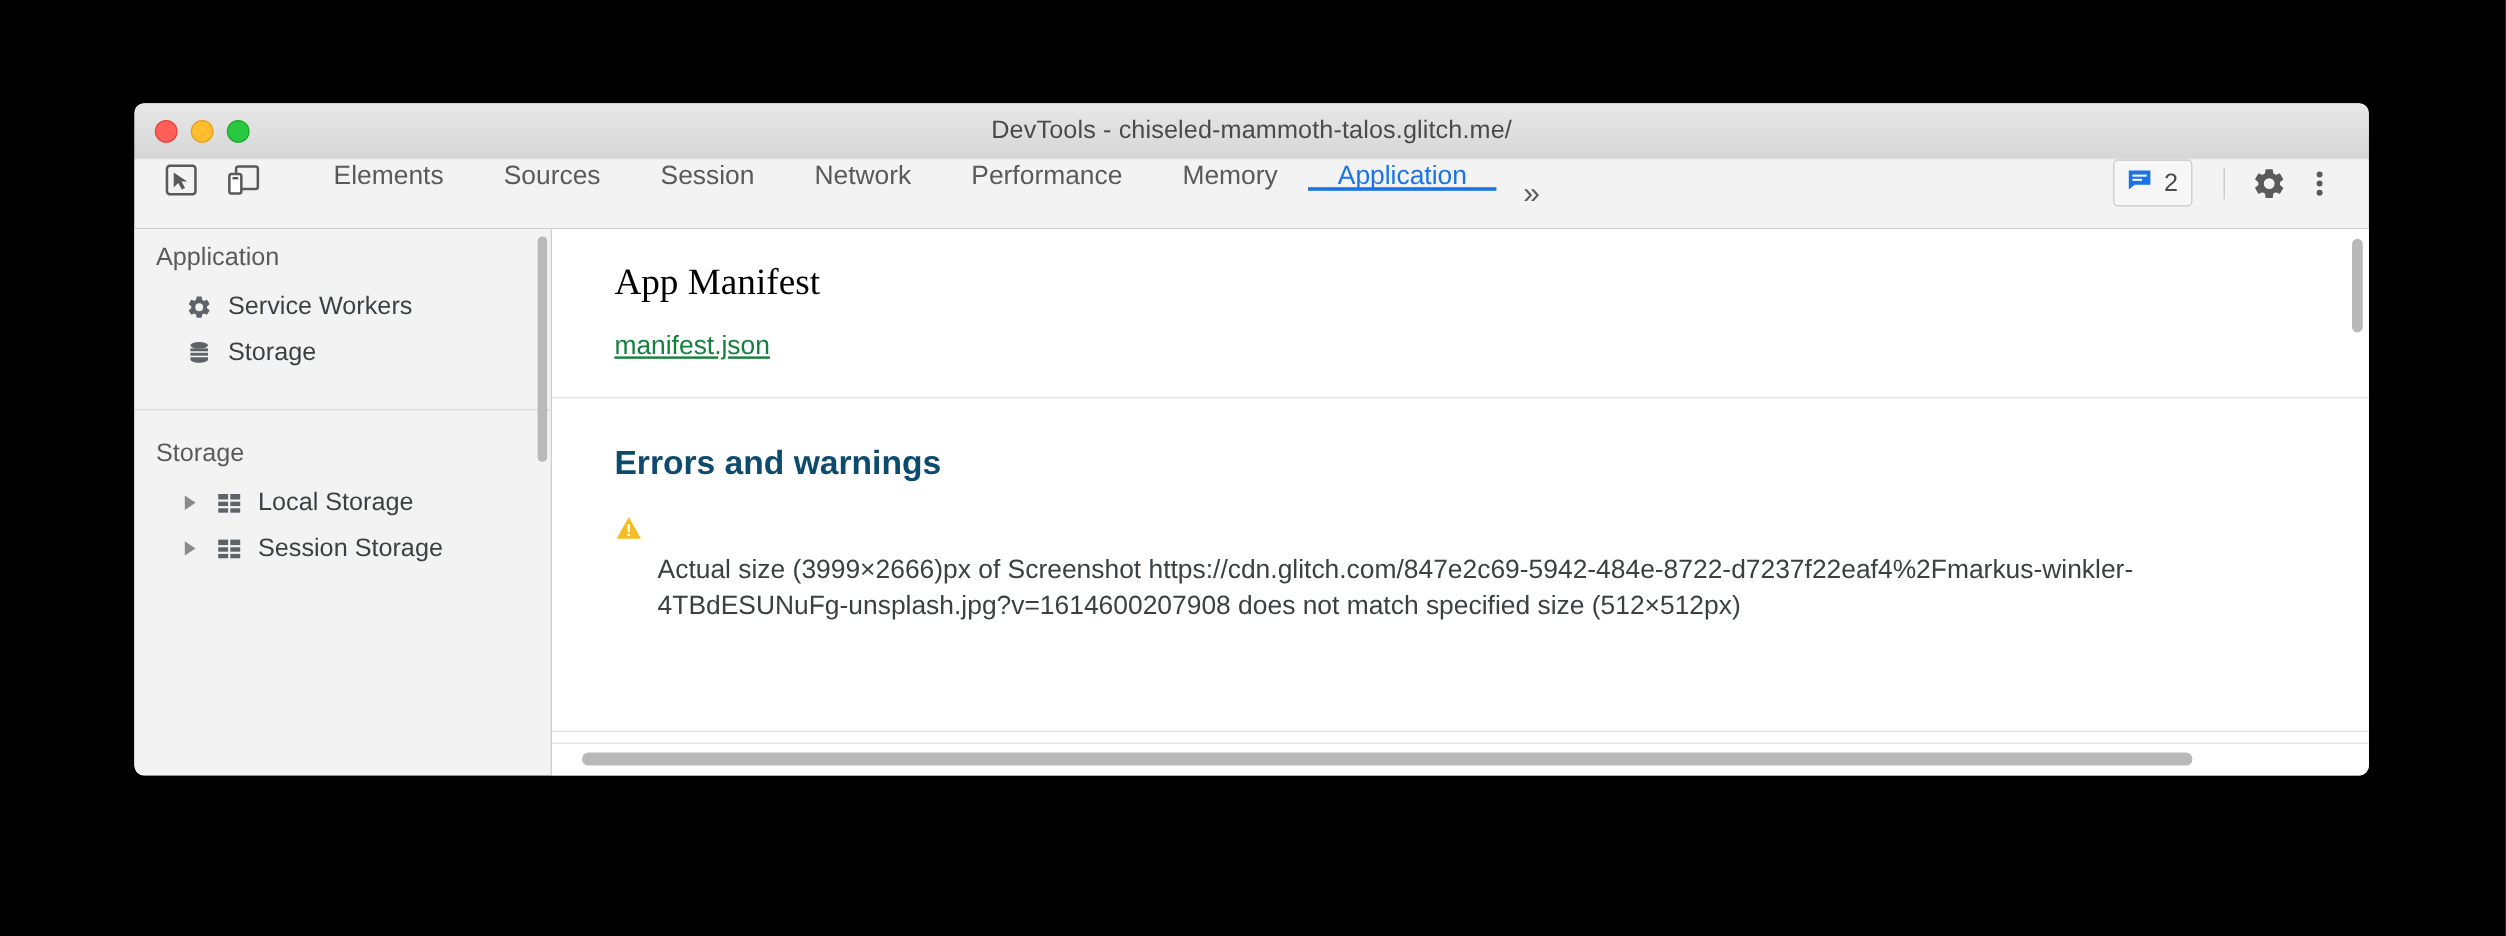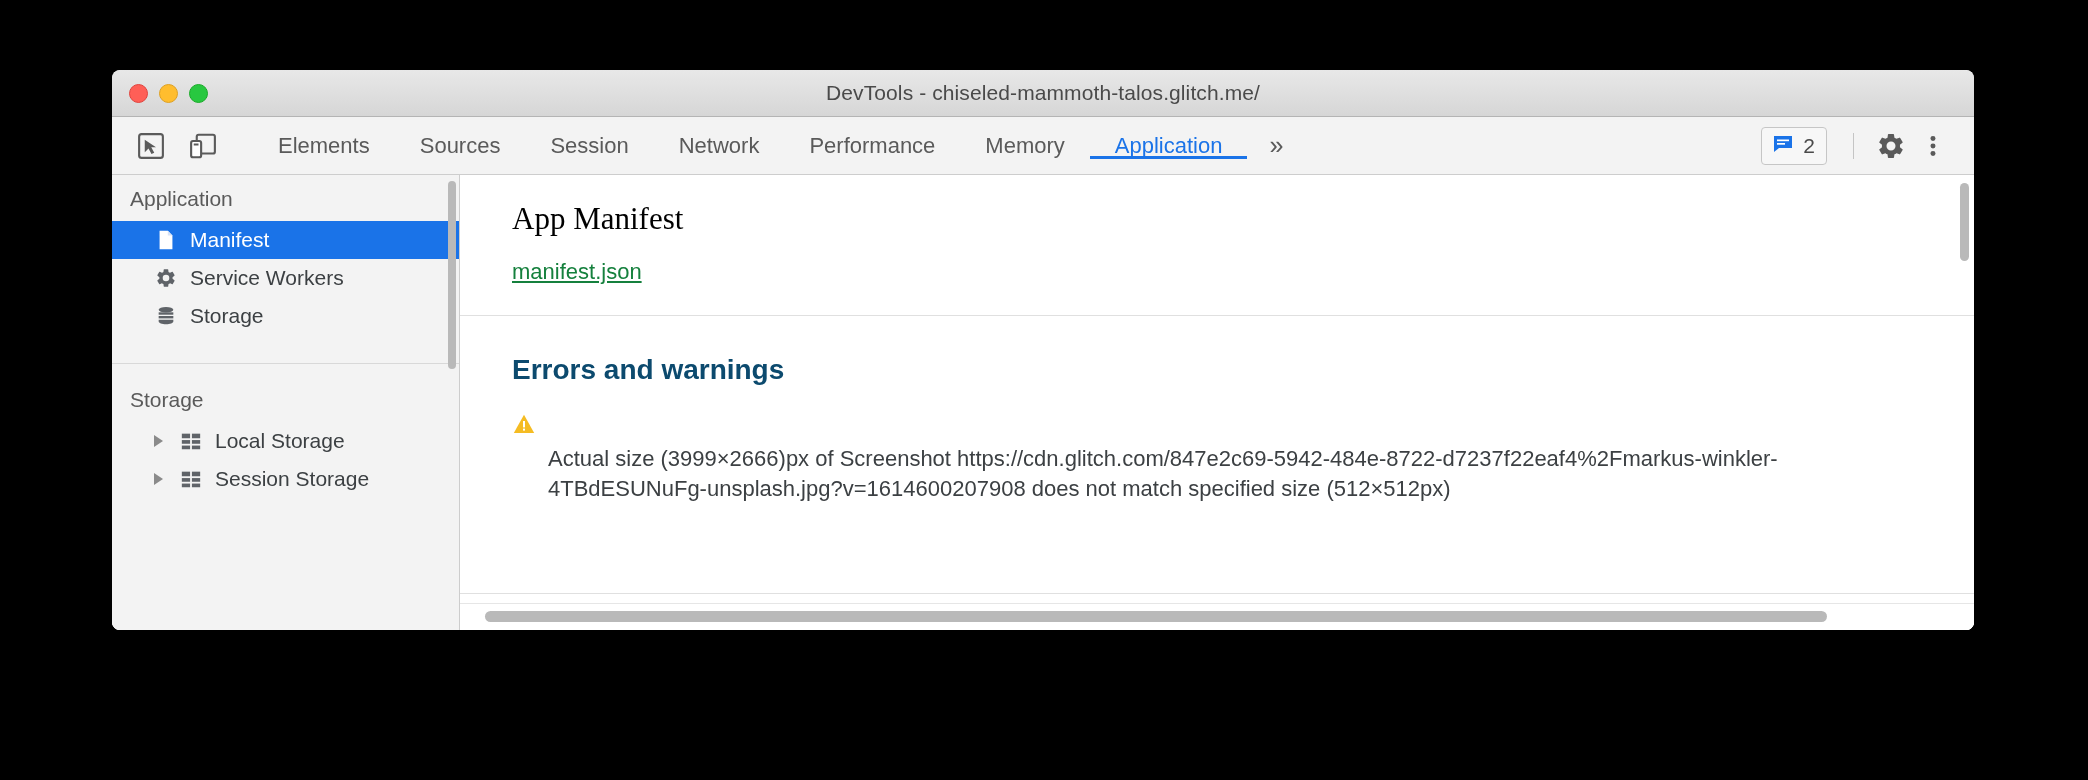--- a/index.html
+++ b/index.html
@@ -12,21 +12,21 @@
   }
   body {
     font-family: "Liberation Sans", sans-serif;
     -webkit-font-smoothing: antialiased;
   }
 
   
   .window {
     position: absolute;
     left: 112px;
-    top: 70px;
+    top: 86px;
     width: 1862px;
     height: 560px;
     background: #ffffff;
     border-radius: 8px;
     overflow: hidden;
     box-shadow: 0 10px 40px rgba(0,0,0,0.55);
   }
 
   
   .titlebar {
@@ -63,21 +63,21 @@
     letter-spacing: 0.1px;
     pointer-events: none;
   }
 
   
   .tabbar {
     height: 57px;
     background: #f3f3f3;
     border-bottom: 1px solid #cdcdcd;
     display: flex;
-    align-items: center;
+    align-items: flex-start;
     position: relative;
   }
   .tb-icons {
     display: flex;
     align-items: center;
     padding-left: 22px;
     gap: 18px;
   }
   .tb-icon {
     width: 34px;
@@ -393,29 +393,20 @@
     </div>
   </div>
 
   <div class="dt-body">
 
     <div class="sidebar">
 
       <div class="side-group">
         <div class="side-section-title">Application</div>
 
-        <div class="side-item selected">
-          <span class="sitem-icon">
-            <svg width="22" height="22" viewBox="0 0 24 24">
-              <path d="M5 2h9l5 5v15H5z" fill="#ffffff"></path>
-              <path d="M14 2l5 5h-5z" fill="#d7e3f7"></path>
-            </svg>
-          </span>
-          <span>Manifest</span>
-        </div>
 
         <div class="side-item">
           <span class="sitem-icon">
             <svg width="22" height="22" viewBox="0 0 24 24">
               <path fill="#5f6368" d="M19.14 12.94a7.07 7.07 0 0 0 0-1.88l2.03-1.58a.5.5 0 0 0 .12-.63l-1.92-3.32a.5.5 0 0 0-.6-.22l-2.39.96a7.2 7.2 0 0 0-1.63-.94l-.36-2.54a.5.5 0 0 0-.5-.42h-3.84a.5.5 0 0 0-.5.42l-.36 2.54c-.58.24-1.13.55-1.63.94l-2.39-.96a.5.5 0 0 0-.6.22L2.65 8.85a.5.5 0 0 0 .12.63l2.03 1.58a7.07 7.07 0 0 0 0 1.88l-2.03 1.58a.5.5 0 0 0-.12.63l1.92 3.32c.13.22.39.3.6.22l2.39-.96c.5.39 1.05.7 1.63.94l.36 2.54c.4.24.25.42.5.42h3.84c.25 0 .46-.18.5-.42l.36-2.54c.58-.24 1.13-.55 1.63-.94l2.39.96c.22.08.47 0 .6-.22l1.92-3.32a.5.5 0 0 0-.12-.63zM12 15.6A3.6 3.6 0 1 1 12 8.4a3.6 3.6 0 0 1 0 7.2z"></path>
             </svg>
           </span>
           <span>Service Workers</span>
         </div>
 

